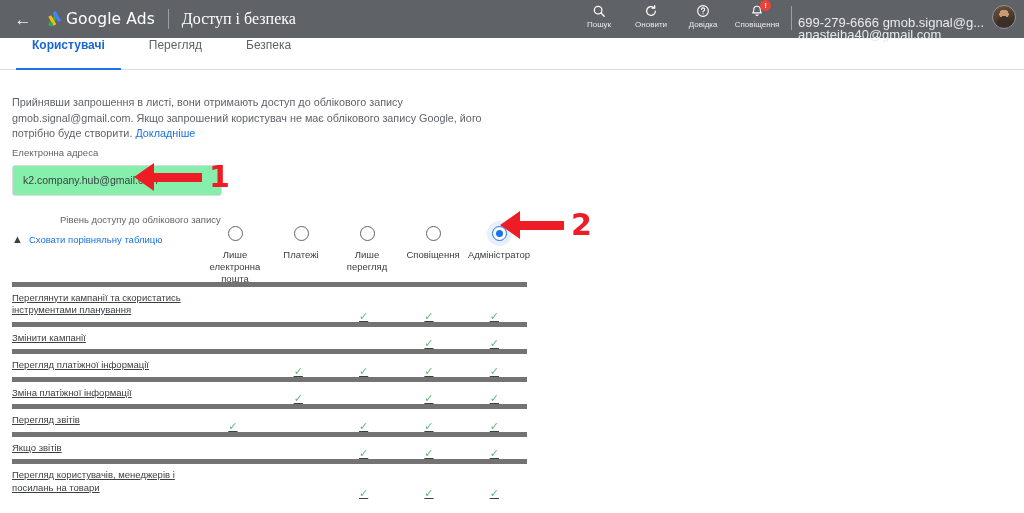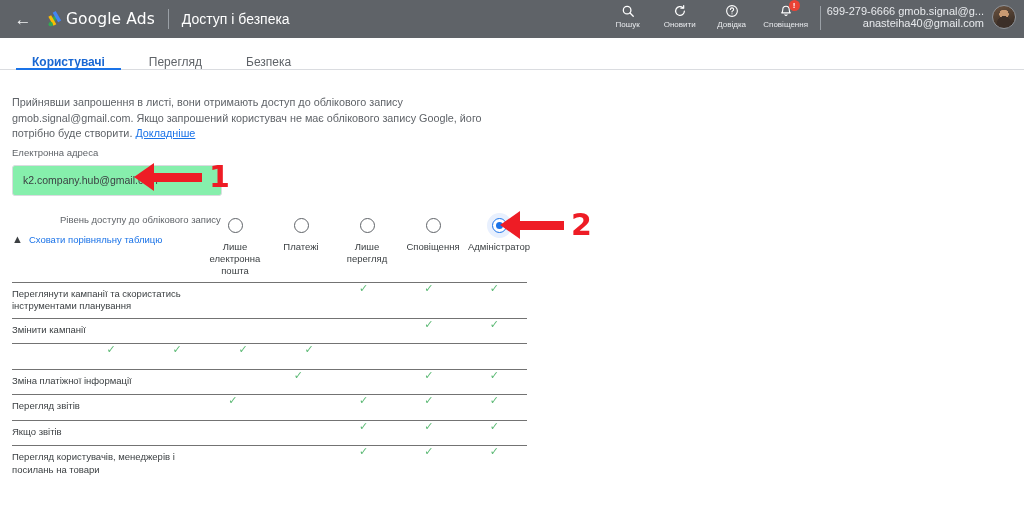--- a/index.html
+++ b/index.html
@@ -32,21 +32,21 @@
     font-size: 15.5px;
     letter-spacing: .1px;
     color: #ffffff;
     font-family: "DejaVu Sans", sans-serif;
   }
   .divider-v {
     width: 1px; height: 20px;
     background: #9aa0a6;
     margin: 0 13px;
   }
-  .page-name { font-size: 14px; color: #ffffff; }
+  .page-name { font-size: 16px; color: #ffffff; font-family: Liberation Serif, serif; }
 
   .tb-right {
     position: absolute; right: 0; top: 0;
     height: 38px;
     display: flex; align-items: flex-start;
     padding-right: 6px;
   }
   .tb-item {
     width: 52px;
     padding-top: 3px;
@@ -79,23 +79,23 @@
     font-size: 8px; font-weight: bold;
     line-height: 11px;
     text-align: center;
   }
   .tb-sep {
     width: 1px; height: 24px;
     background: #9aa0a6;
     margin: 6px 6px 0 6px;
   }
   .acct {
-    padding-top: 5px;
-    text-align: right;
-    font-size: 11px;
+    padding-top: 17px;
+    text-align: left;
+    font-size: 13px;
     line-height: 12px;
     color: #e8eaed;
     white-space: nowrap;
   }
   .avatar {
     width: 24px; height: 24px;
     border-radius: 50%;
     margin: 5px 2px 0 8px;
     background:
       radial-gradient(circle at 50% 78%, #3c2f28 0 34%, transparent 35%),
@@ -108,21 +108,21 @@
   
   .tabs {
     height: 32px;
     background: #fff;
     border-bottom: 1px solid #dadce0;
     display: flex;
     align-items: stretch;
     padding-left: 10px;
   }
   .tab {
-    display: flex; align-items: flex-end; justify-content: center;
+    display: flex; align-items: flex-start; justify-content: center;
     padding: 0 22px;
     font-size: 12px;
     color: #5f6368;
     cursor: pointer;
     position: relative;
   }
   .tab.active { color: #1967d2; font-weight: bold; }
   .tab.active::after {
     content: "";
     position: absolute; left: 6px; right: 6px; bottom: -1px;
@@ -137,21 +137,21 @@
     color: #3c4043;
     letter-spacing: .1px;
   }
   .subtitle {
     margin-top: 9px;
     font-size: 10.8px;
     line-height: 15.5px;
     color: #5f6368;
     max-width: 475px;
   }
-  a.link { color: #1a73e8; text-decoration: underline; cursor: pointer; }
+  a.link { color: #1a73e8; cursor: pointer; }
 
   .field-label {
     margin-top: 5px;
     font-size: 9.5px;
     color: #5f6368;
   }
   .input-wrap { position: relative; margin-top: 7px; width: 210px; }
   .email-input {
     width: 210px; height: 31px;
     border: 1px solid #dadce0;
@@ -198,21 +198,21 @@
   .chev {
     color: #3c4043;
     font-size: 11px;
     line-height: 11px;
     margin-right: 6px;
   }
   .hide-table .lbl { font-size: 9.5px; color: #1a73e8; }
 
   .radio-row {
     position: absolute;
-    left: 190px; top: 4px;
+    left: 190px; top: 12px;
     display: flex;
   }
   .radio-col {
     width: 66px;
     display: flex; flex-direction: column; align-items: center;
     cursor: pointer;
   }
   .radio {
     width: 15px; height: 15px;
     border-radius: 50%;
@@ -242,23 +242,24 @@
     line-height: 12px;
     color: #3c4043;
     text-align: center;
     white-space: pre-line;
   }
 
   
   .cmp-table { margin-top: 6px; width: 515px; }
   .cmp-row {
     display: flex;
-    align-items: flex-start;
-    border-top: 1px solid #737373;
+    align-items: flex-end;
+    border-top: 5px solid #737373;
     min-height: 25.5px;
+    text-decoration: underline;
   }
   .cmp-row .feat {
     width: 190px;
     padding: 5px 8px 5px 0;
     font-size: 9.5px;
     line-height: 12.5px;
     color: #3c4043;
     white-space: pre-line;
   }
   .cmp-row .cell {
@@ -421,20 +422,21 @@
       </div>
       <div class="cmp-row">
         <div class="feat">Змінити кампанії</div>
         <div class="cell"></div>
         <div class="cell"></div>
         <div class="cell"></div>
         <div class="cell">✓</div>
         <div class="cell">✓</div>
       </div>
       <div class="cmp-row">
+        <div class="feat">Перегляд платіжної інформації</div>
         <div class="cell"></div>
         <div class="cell">✓</div>
         <div class="cell">✓</div>
         <div class="cell">✓</div>
         <div class="cell">✓</div>
       </div>
       <div class="cmp-row">
         <div class="feat">Зміна платіжної інформації</div>
         <div class="cell"></div>
         <div class="cell">✓</div>

